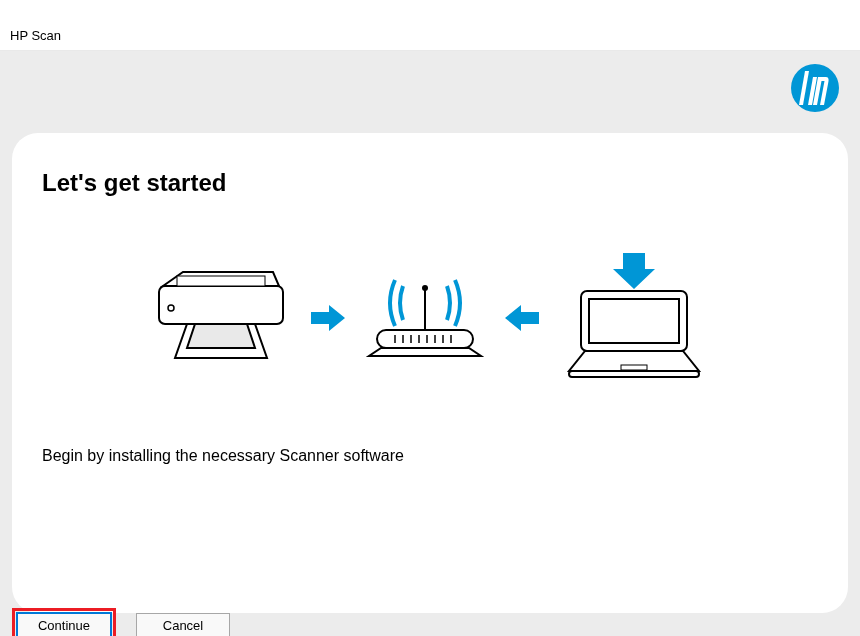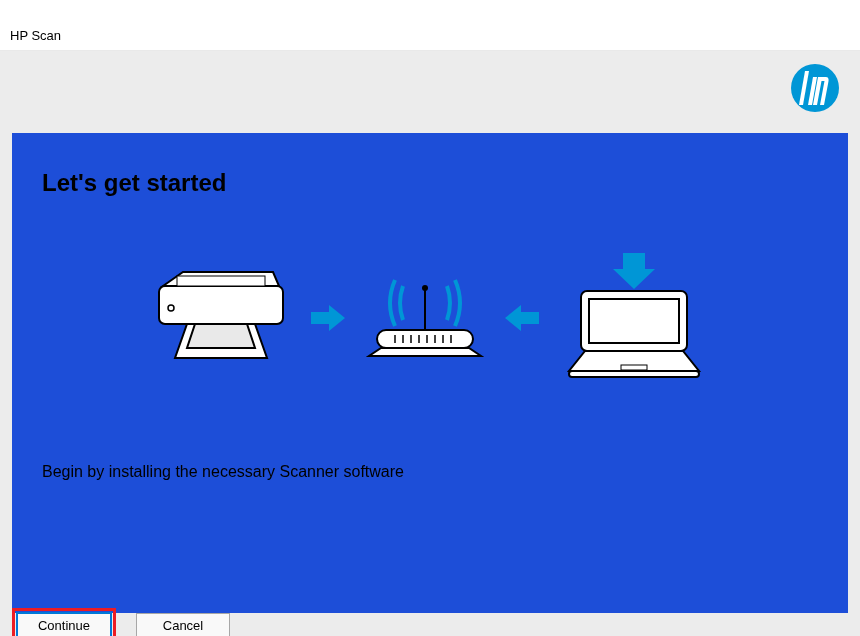--- a/index.html
+++ b/index.html
@@ -1,23 +1,23 @@
 <!DOCTYPE html>
 <html><head>
   <meta charset="utf-8">
   <style>
     * { margin:0; padding:0; box-sizing:border-box; }
     html,body { width:860px; height:636px; font-family:"Segoe UI",Arial,sans-serif; background:#fff; color:#000; }
     .titlebar { height:27px; padding:4px 10px 0 10px; font-size:13px; border-bottom:1px solid #e9e9e9;margin-top:24px; }
     .outer { width:860px; height:609px; background:#ececec; position:relative; }
     .logo { position:absolute; top:12px; right:20px; }
-    .panel { position:absolute; top:82px; left:12px; width:836px; height:480px; background:#1d4ed8; padding:36px 30px 30px 30px; }
+    .panel { position:absolute; top:82px; left:12px; width:836px; height:480px; background:#ffffff; padding:36px 30px 30px 30px;border-radius:26px; }
     .heading { font-size:24px; font-weight:700; }
     .illus { margin-top:56px; display:flex; align-items:center; justify-content:center; gap:20px; }
-    .instr { margin-top:80px; font-size:16px; }
+    .instr { margin-top:64px; font-size:16px; }
     .btnbar { position:absolute; left:12px; bottom:14px; width:836px; height:40px; display:flex; justify-content:flex-start; gap:20px; align-items:center; padding-right:6px; }
     .highlight-box { border:3px solid #ec1c24; padding:2px; }
     .btn { width:94px; height:27px; font-size:13px; text-align:center; line-height:23px; border:1px solid #a7a7a7; background:#f9f9f9; cursor:pointer; }
     .btn.primary { outline:2px solid #0078d7; outline-offset:-1px; }
     svg { display:block; }
   </style>
 </head>
 <body>
 
 <div class="titlebar">

